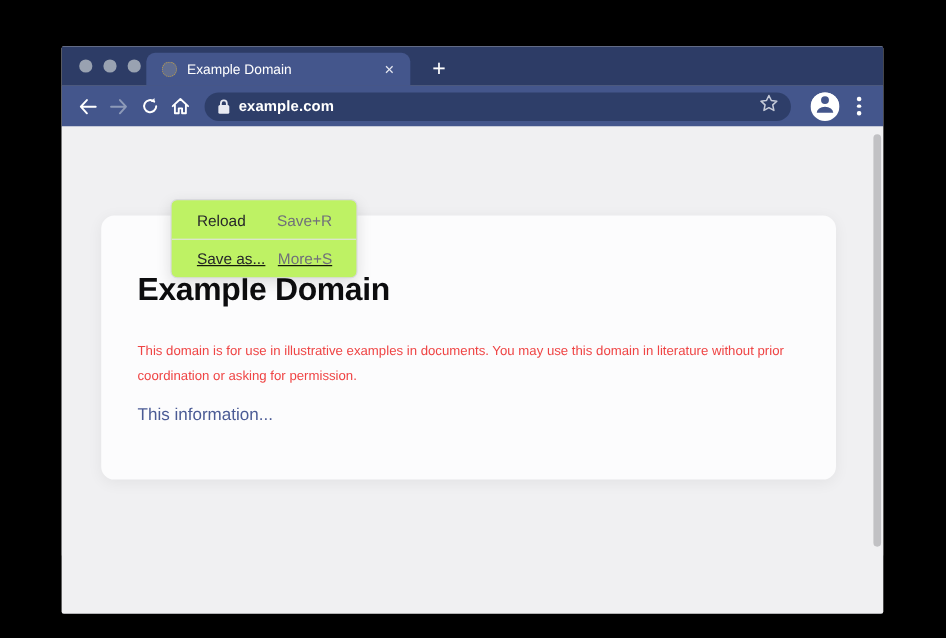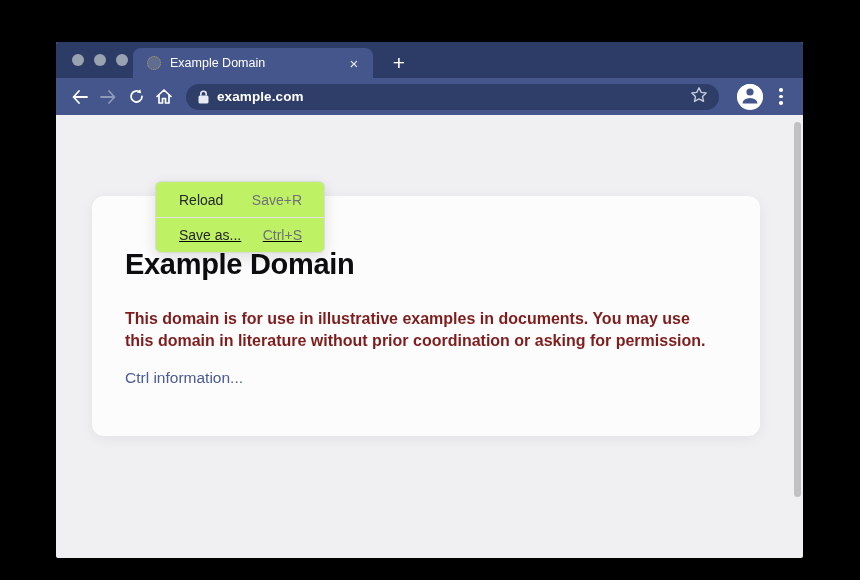--- a/index.html
+++ b/index.html
@@ -71,21 +71,21 @@
   .content-card {
     position: absolute; left: 36px; top: 81px; width: 668px; height: 240px;
     background: #FCFCFD; border-radius: 12px;
     box-shadow: 0 3px 14px rgba(0,0,0,0.06);
     padding: 52px 33px 0 33px;
   }
   .page-heading {
     font-size: 29px; font-weight: 700; color: #0D0D0F; letter-spacing: -0.3px;
   }
   .page-body {
-    margin-top: 27px; max-width: 590px; font-size: 16px; line-height: 22px; color: #7f1d1d; font-weight: bold;
+    margin-top: 27px; max-width: 590px; font-size: 12px; line-height: 22px; color: #ef4444;
   }
   .page-link {
     display: inline-block; margin-top: 17px; font-size: 15.5px; color: #4B5B95; text-decoration: none;
   }
 
   
   .context-menu {
     position: absolute; left: 63px; top: 66px; width: 170px;
     background: #bef264; border: 1px solid #D9D9DE; border-radius: 6px;
     box-shadow: 0 5px 14px rgba(0,0,0,0.12); overflow: hidden; margin-left: 36px;
@@ -184,31 +184,31 @@
         <i></i>
         <i></i>
     </div>
   </div>
 
   <div class="viewport">
 
     <div class="content-card">
       <h1 class="page-heading">Example Domain</h1>
       <p class="page-body">This domain is for use in illustrative examples in documents. You may use this domain in literature without prior coordination or asking for permission.</p>
-      <a class="page-link" href="#">Ctrl information...</a>
+      <a class="page-link" href="#">This information...</a>
     </div>
 
     <div class="context-menu">
       <div class="menu-item">
         <span class="menu-label">Reload</span>
         <span class="menu-shortcut">Save+R</span>
       </div>
       <div class="menu-item">
         <span class="menu-label">Save as...</span>
-        <span class="menu-shortcut">Ctrl+S</span>
+        <span class="menu-shortcut">More+S</span>
       </div>
     </div>
 
     <div class="scrollbar-track">
       <div class="scrollbar-thumb"></div>
     </div>
 
   </div>
 </div>
 

